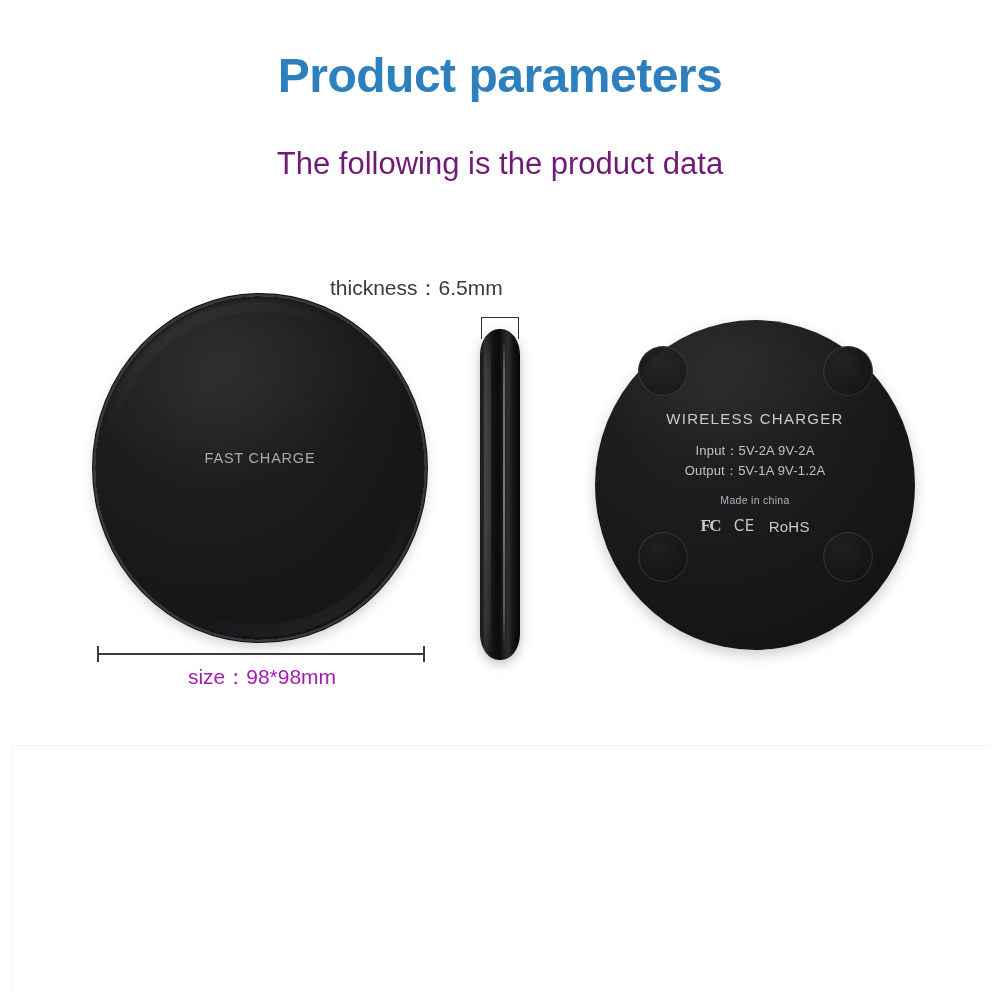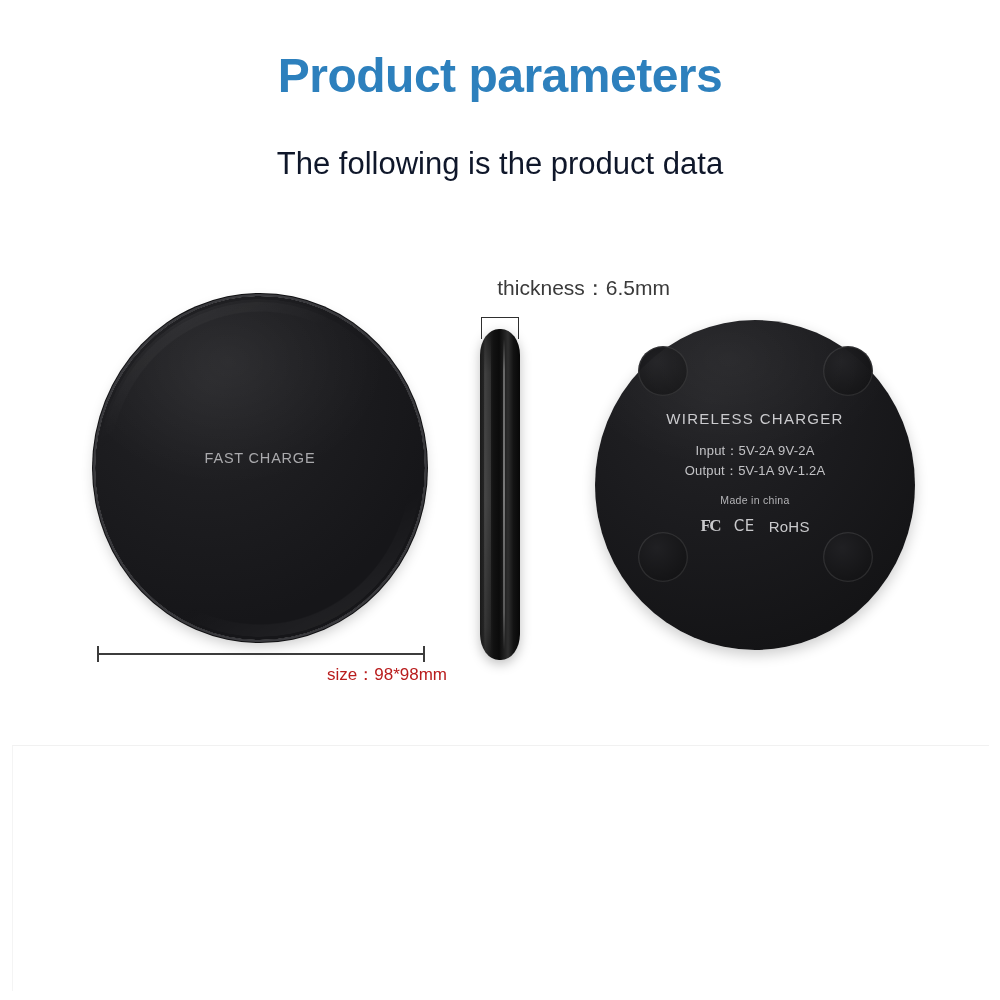--- a/index.html
+++ b/index.html
@@ -31,21 +31,21 @@
     white-space: nowrap;
   }
   #page-subtitle {
     position: absolute;
     left: 0;
     top: 148px;
     width: 1000px;
     text-align: center;
     font-size: 31px;
     font-weight: normal;
-    color: #0f172a;
+    color: #701a75;
     line-height: 1;
     white-space: nowrap;
   }
 
   
   #figure-area {
     position: absolute;
     left: 0;
     top: 0;
     width: 1000px;
@@ -112,33 +112,33 @@
   #size-dimension .dim-tick {
     position: absolute; top: 0; width: 1.6px; height: 16px; background: #3c3c3c;
   }
   #size-dimension .dim-tick.left { left: 0; }
   #size-dimension .dim-tick.right { right: 0; }
   #size-label {
     position: absolute;
     left: 77px;
     top: 663px;
     width: 370px;
-    text-align: right;
-    font-size: 17px;
-    color: #b91c1c;
+    text-align: center;
+    font-size: 21px;
+    color: #a21caf;
     white-space: nowrap;
   }
 
   
   #thickness-label {
     position: absolute;
     left: 330px;
     top: 274px;
     width: 340px;
-    text-align: right;
+    text-align: left;
     font-size: 21px;
     color: #3a3a3a;
     white-space: nowrap;
   }
   #thickness-dimension { position: absolute; left: 481px; top: 317px; width: 38px; height: 22px; }
   #thickness-dimension .dim-line {
     position: absolute; left: 0; top: 0; width: 100%; height: 1.4px; background: #2f2f2f;
   }
   #thickness-dimension .dim-tick {
     position: absolute; top: 0; width: 1.4px; height: 22px; background: #2f2f2f;

